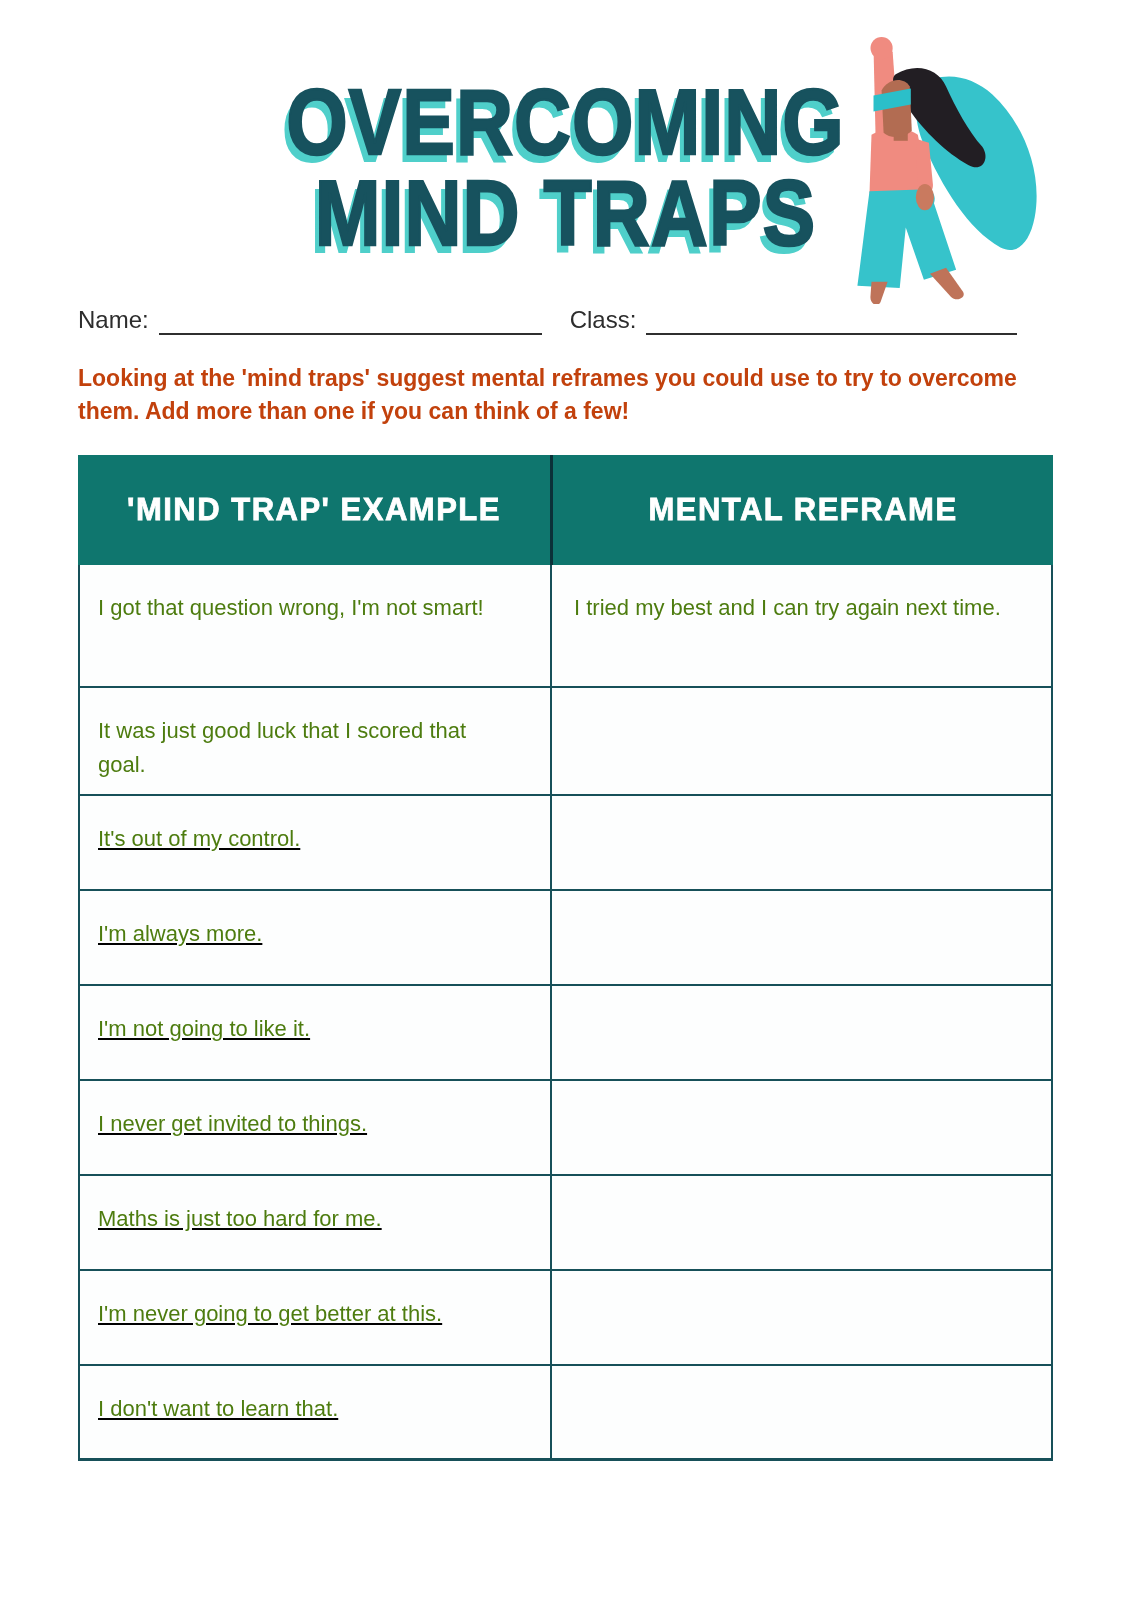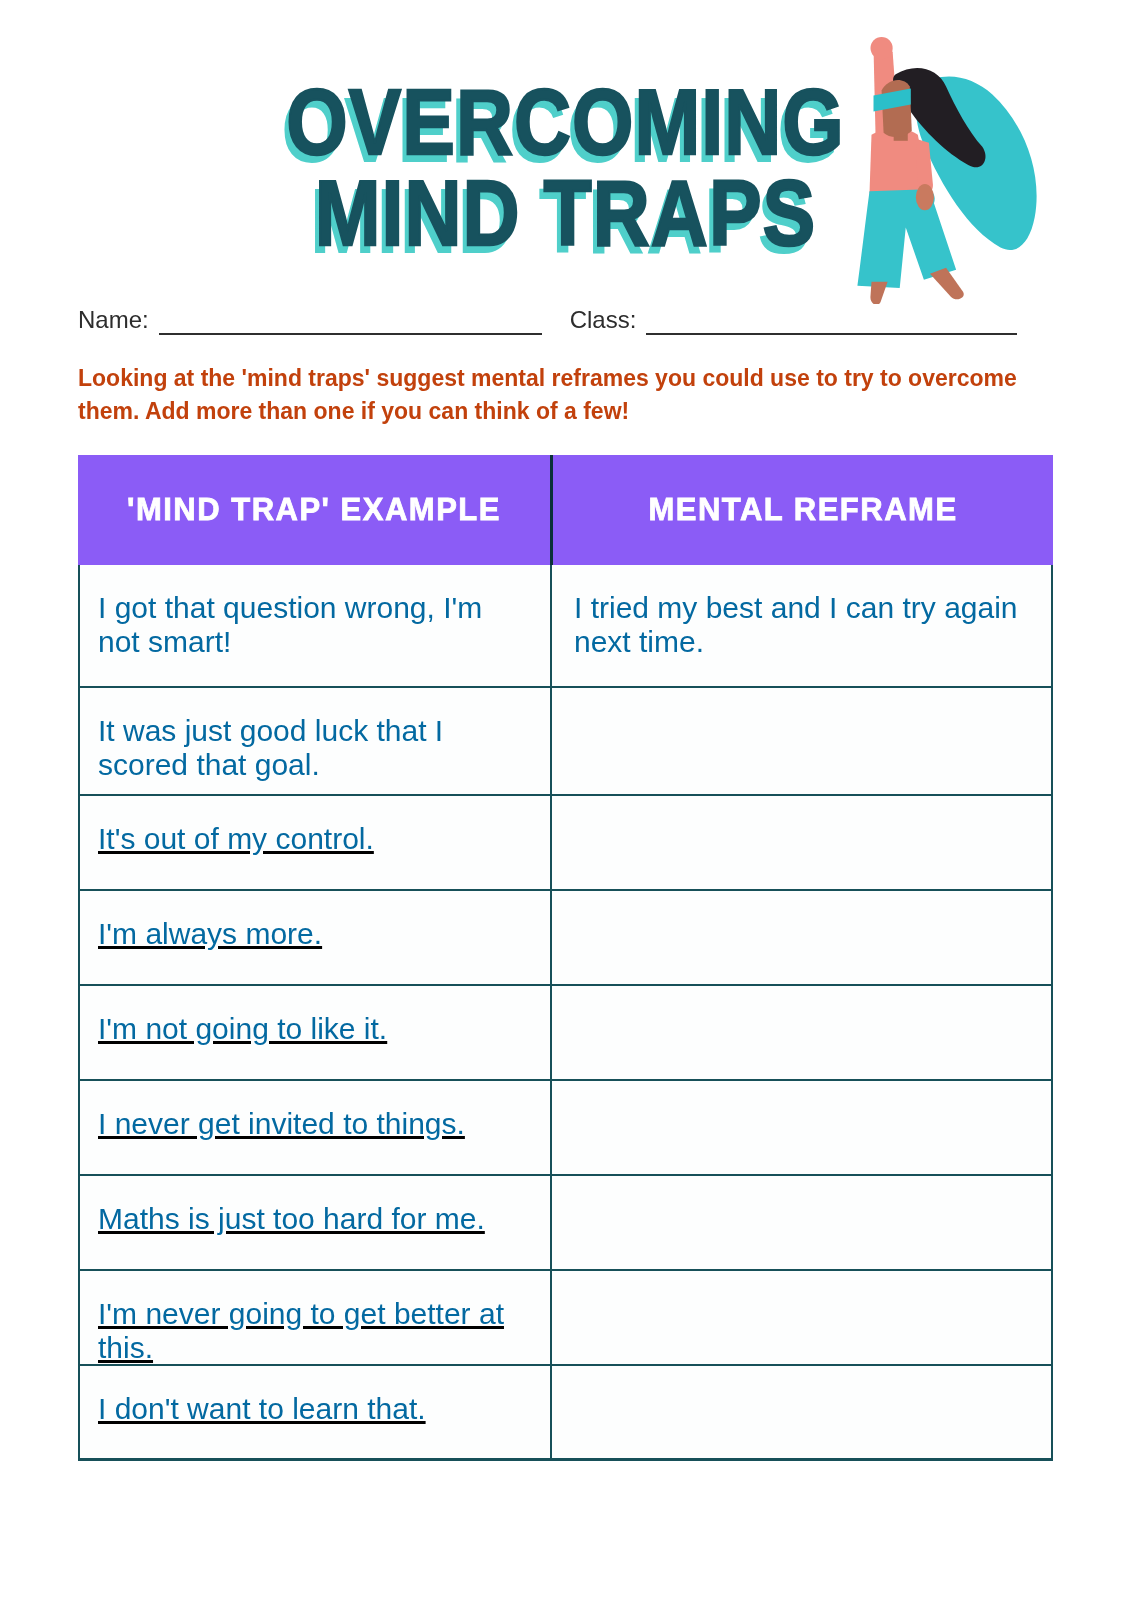--- a/index.html
+++ b/index.html
@@ -47,40 +47,40 @@
   
   .instructions {
     position:absolute; top:362px; left:78px; width:958px;
     font-size:23px; line-height:33px; color:#c2410c;font-weight:bold;
   }
 
   
   .wtable { position:absolute; top:455px; left:78px; width:975px; }
   .thead {
     display:grid; grid-template-columns:472px 1fr;
-    height:110px; background:#8b5cf6;
+    height:110px; background:#0f766e;
   }
   .th {
     display:flex; align-items:center; justify-content:center;
     color:#ffffff; font-weight:700; font-size:31px; letter-spacing:1.5px;
     -webkit-text-stroke:0.8px #ffffff;
     white-space:nowrap;
   }
   .th-right { border-left:3px solid #0b3138; }
   .trow {
     display:grid; grid-template-columns:472px 1fr;
     background:#fdfefe;
     border-left:2px solid #175059;
     border-right:2px solid #175059;
     border-bottom:2px solid #175059;
   }
   .trow:last-child { border-bottom:3px solid #175059; }
   .td {
     padding:26px 32px 0 18px;
-    font-size:30px; line-height:34px; color:#0369a1;
+    font-size:22px; line-height:34px; color:#4d7c0f;
   }
   .td-trap { border-right:2px solid #175059; }
   .td-reframe { padding-left:22px; }
   .h125 { height:123px; }
   .h108 { height:108px; }
   .h95  { height:95px;text-decoration:underline;  }
 </style>
 </head>
 <body>
 

